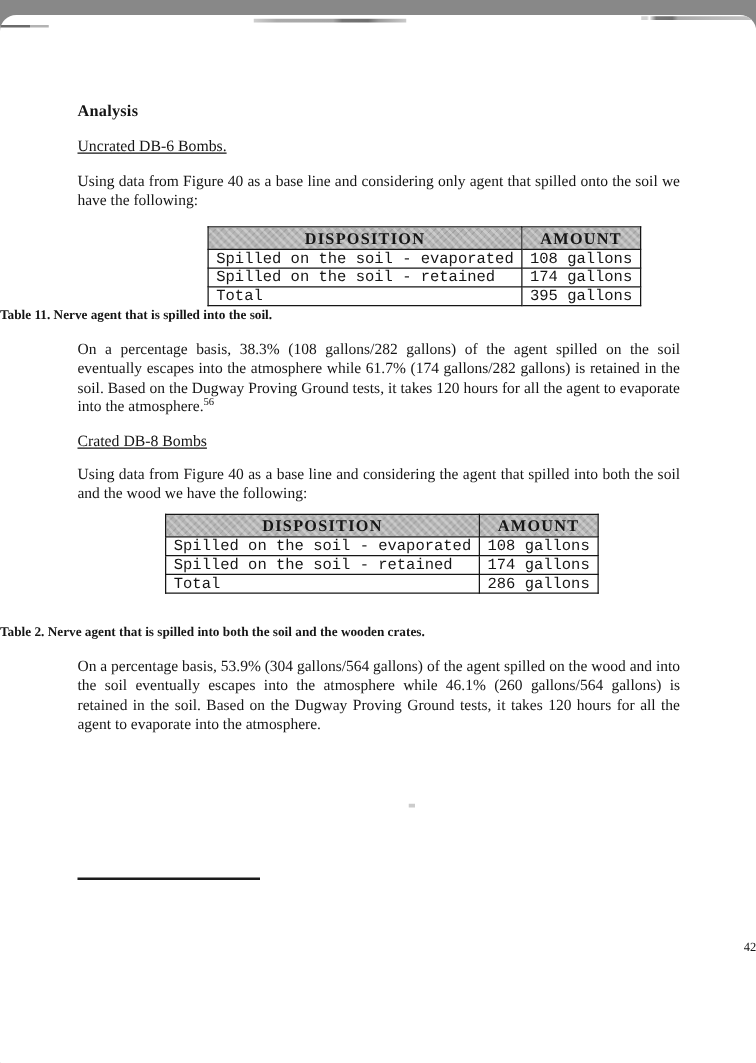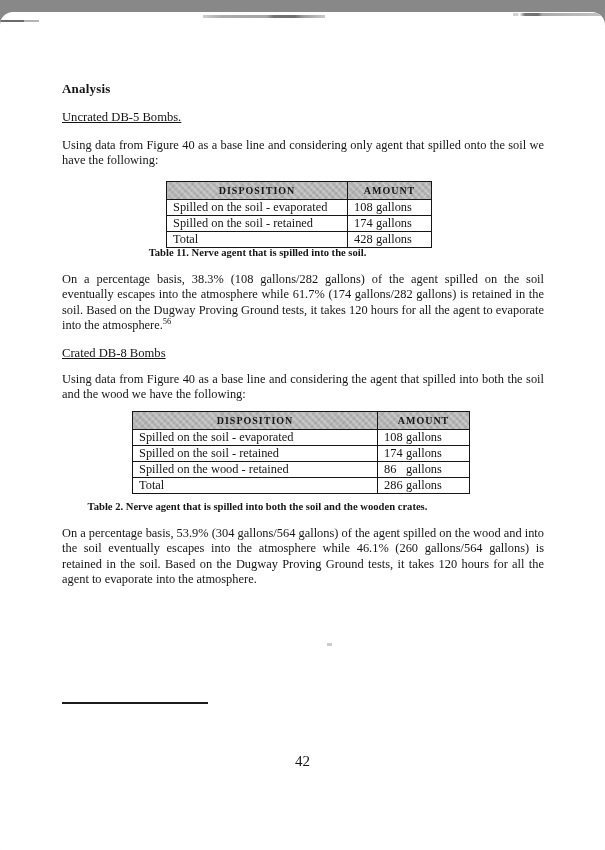--- a/index.html
+++ b/index.html
@@ -59,75 +59,74 @@
     font-size: 12.4px;
   }
   table.data th, table.data td {
     border: 1.6px solid #161616;
     padding: 0 6px;
     overflow: hidden;
     white-space: nowrap;
   }
   table.data th {
     height: 17px;
-    font-size: 10px;
+    font-size: 13px;
     font-weight: bold;
     letter-spacing: 1px;
     text-align: center;
     background-color: #b4b4b4;
     background-image:
       repeating-linear-gradient(45deg, rgba(255,255,255,.30) 0 2px, rgba(0,0,0,0) 2px 5px),
       repeating-linear-gradient(-45deg, rgba(0,0,0,.10) 0 1px, rgba(0,0,0,0) 1px 4px);
   }
-  table.data td { height: 14px; }
+  table.data td { height: 14px; font-family: Liberation Mono, monospace; }
   .t11 { left: 166px; top: 169px; }
   .t11 col.c-disp { width: 181px; }
   .t11 col.c-amt  { width: 84px; }
   .t12 { left: 132px; top: 399px; }
   .t12 col.c-disp { width: 245px; }
   .t12 col.c-amt  { width: 92px; }
   td.disp.total { padding-right: 10px; }
   td.amt .amt-num { display: inline-block; min-width: 19px; }
 
   .caption {
     left: 0; width: 515px;
-    text-align: center;
     font-size: 10.6px; font-weight: bold;
   }
   .cap11 { top: 235px; }
   .cap12 { top: 489px; }
 
   .fn-rule { left: 62px; top: 690px; width: 146px; height: 1.6px; background: #1b1b1b; }
   .footnote {
     left: 62px; top: 696px; width: 492px;
     font-size: 10.4px; line-height: 13px;
     text-align: left;
   }
   .footnote sup { font-size: 7.5px; line-height: 0; }
 
   .page-number {
     left: 0; top: 741px; width: 605px;
-    text-align: center;
-    font-size: 15px;
+    text-align: right;
+    font-size: 10px;
   }
 </style>
 </head>
 <body>
 
 <div class="page">
 
   <div class="artifact art-left-1"></div>
   <div class="artifact art-left-2"></div>
   <div class="artifact art-mid"></div>
   <div class="artifact art-right"></div>
   <div class="artifact art-dot"></div>
 
   <div class="abs h-analysis">Analysis</div>
 
-  <div class="abs h-section h-uncrated">Uncrated DB-5 Bombs.</div>
+  <div class="abs h-section h-uncrated">Uncrated DB-6 Bombs.</div>
 
   <div class="abs para p1">Using data from Figure 40 as a base line and considering only agent that spilled onto the soil we have the following:</div>
 
   <table class="abs data t11">
     <colgroup>
         <col class="c-disp">
         <col class="c-amt">
       </colgroup>
     <thead>
       <tr>
@@ -139,21 +138,21 @@
         <tr>
           <td class="disp">Spilled on the soil - evaporated</td>
           <td class="amt"><span class="amt-num">108</span>&nbsp;gallons</td>
         </tr>
         <tr>
           <td class="disp">Spilled on the soil - retained</td>
           <td class="amt"><span class="amt-num">174</span>&nbsp;gallons</td>
         </tr>
         <tr>
           <td class="disp total">Total</td>
-          <td class="amt"><span class="amt-num">428</span>&nbsp;gallons</td>
+          <td class="amt"><span class="amt-num">395</span>&nbsp;gallons</td>
         </tr>
       </tbody>
   </table>
 
   <div class="abs caption cap11">Table 11.  Nerve agent that is spilled into the soil.</div>
 
   <div class="abs para p2"><span>On a percentage basis, 38.3% (108 gallons/282 gallons) of the agent spilled on the soil eventually escapes into the atmosphere while 61.7% (174 gallons/282 gallons) is retained in the soil.  Based on the Dugway Proving Ground tests, it takes 120 hours for all the agent to evaporate into the atmosphere.</span><sup class="fnref">56</sup></div>
 
   <div class="abs h-section h-crated">Crated DB-8 Bombs</div>
 
@@ -173,24 +172,20 @@
     <tbody>
         <tr>
           <td class="disp">Spilled on the soil - evaporated</td>
           <td class="amt"><span class="amt-num">108</span>&nbsp;gallons</td>
         </tr>
         <tr>
           <td class="disp">Spilled on the soil - retained</td>
           <td class="amt"><span class="amt-num">174</span>&nbsp;gallons</td>
         </tr>
         <tr>
-          <td class="disp">Spilled on the wood - retained</td>
-          <td class="amt"><span class="amt-num">86</span>&nbsp;gallons</td>
-        </tr>
-        <tr>
           <td class="disp total">Total</td>
           <td class="amt"><span class="amt-num">286</span>&nbsp;gallons</td>
         </tr>
       </tbody>
   </table>
 
   <div class="abs caption cap12">Table 2.  Nerve agent that is spilled into both the soil and the wooden crates.</div>
 
   <div class="abs para p4">On a percentage basis, 53.9% (304 gallons/564 gallons) of the agent spilled on the wood and into the soil eventually escapes into the atmosphere while 46.1% (260 gallons/564 gallons) is retained in the soil.  Based on the Dugway Proving Ground tests, it takes 120 hours for all the agent to evaporate into the atmosphere.</div>
 

